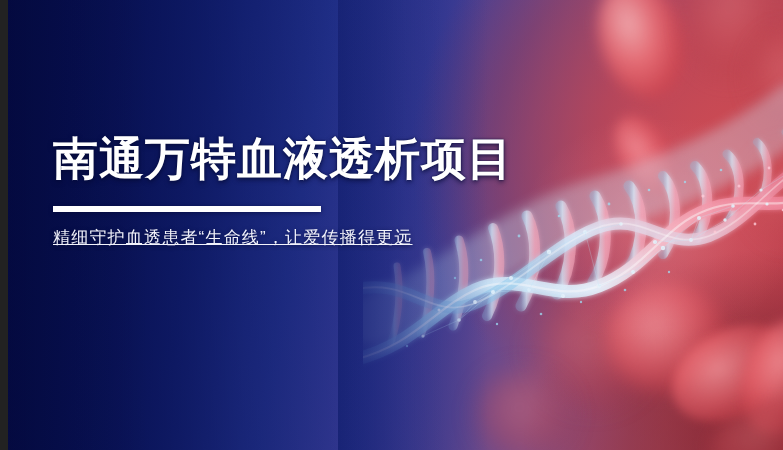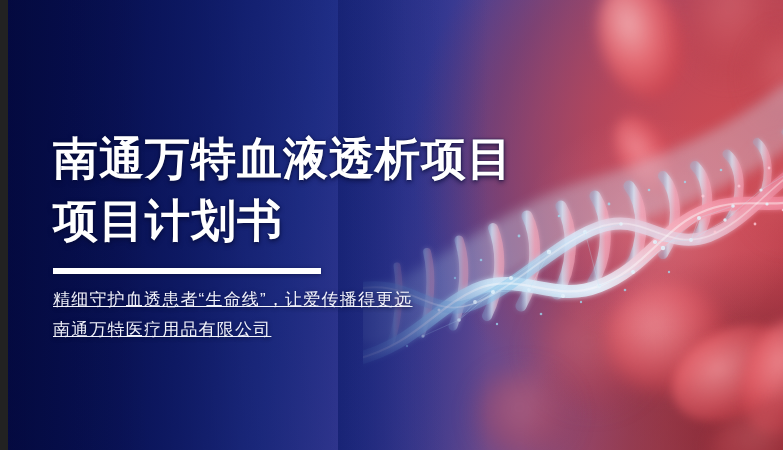--- a/index.html
+++ b/index.html
@@ -340,21 +340,19 @@
       </g>
     </g>
   </svg>
 
   <div class="helix-fade"></div>
   <div class="bg-navy-left"></div>
   <div class="vignette"></div>
 
   <div class="text-block">
     <div class="title-line">南通万特血液透析项目</div>
-    <div class="title-line">项目计划书</div>
 
     <div class="divider"></div>
 
     <div class="subtitle-line">精细守护血透患者“生命线”，让爱传播得更远</div>
-    <div class="subtitle-line">南通万特医疗用品有限公司</div>
   </div>
 
 </div>
 
 </body></html>

